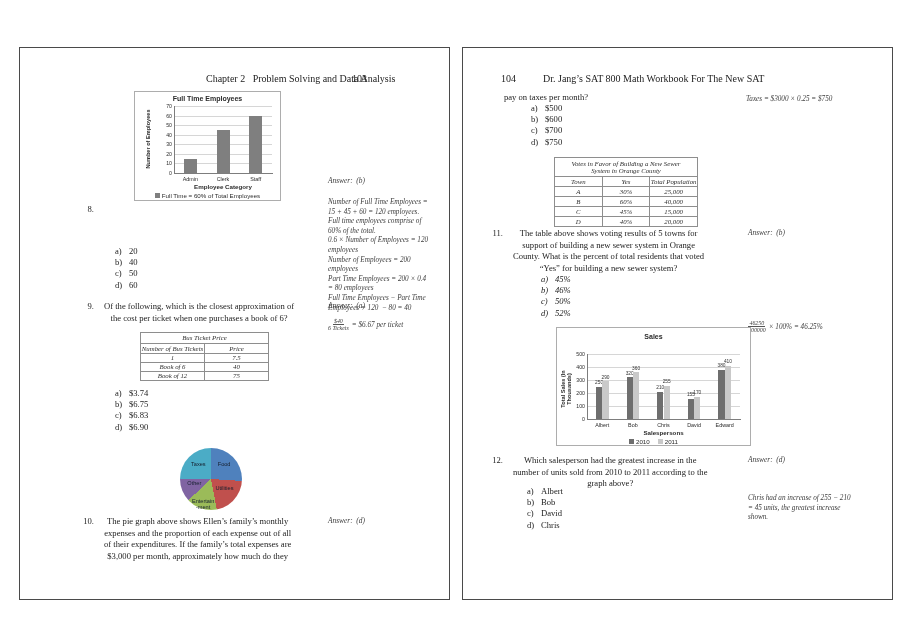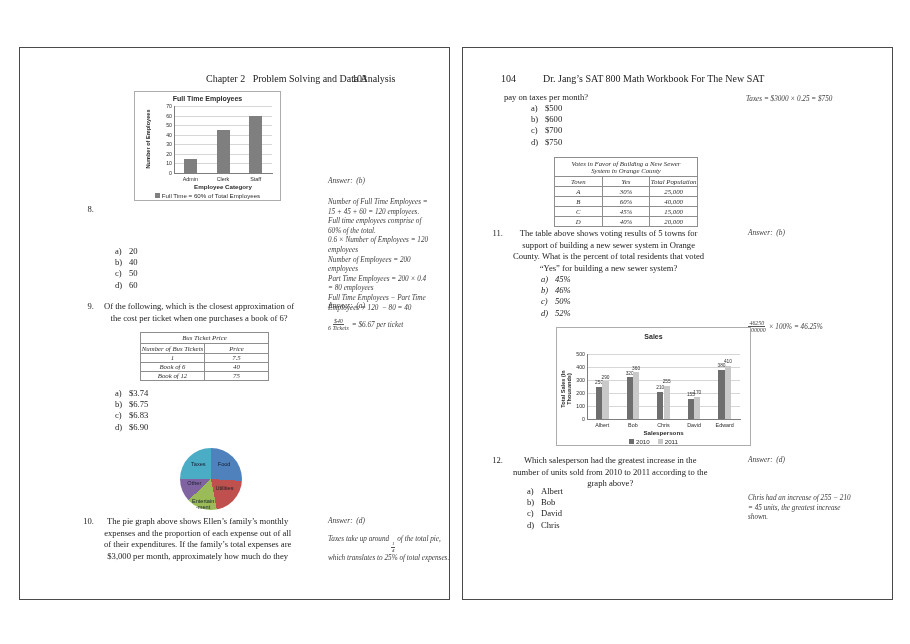--- a/index.html
+++ b/index.html
@@ -176,28 +176,20 @@
       <div class="pie-label" style="left: 12.2862px; top: 30.7862px; width: 40px;">Taxes</div>
     </div>
 
   <div class="qnum" style="left:44px;top:468px;">10.</div>
   <div class="qtext" style="left:84px;top:468px;">The pie graph above shows Ellen’s family’s monthly
 expenses and the proportion of each expense out of all
 of their expenditures. If the family’s total expenses are
 $3,000 per month, approximately how much do they</div>
 
   <div class="ans-label" style="left:308px;top:468px;">Answer:  (d)</div>
-  <div class="ans-text wrap" style="left:308px;top:486px;width:130px;">
-    <span>Taxes take up around</span>
-    <span class="frac inline">
-        <span class="fnum">1</span>
-        <span class="fden">4</span>
-      </span>
-    <span>of the total pie, which translates to  25% of total expenses.</span>
-  </div>
 </div>
 
 <div class="page" id="page-right">
   <div class="pheader">
     <span class="ph-item" style="left:38px;top:0;">104</span>
     <span class="ph-item" style="left:80px;top:0;">Dr. Jang’s SAT 800 Math Workbook For The New SAT</span>
   </div>
 
   <div class="qtext" style="left:41px;top:44px;">pay on taxes per month?</div>
   <div class="opts" style="left:68px;top:55px;">

